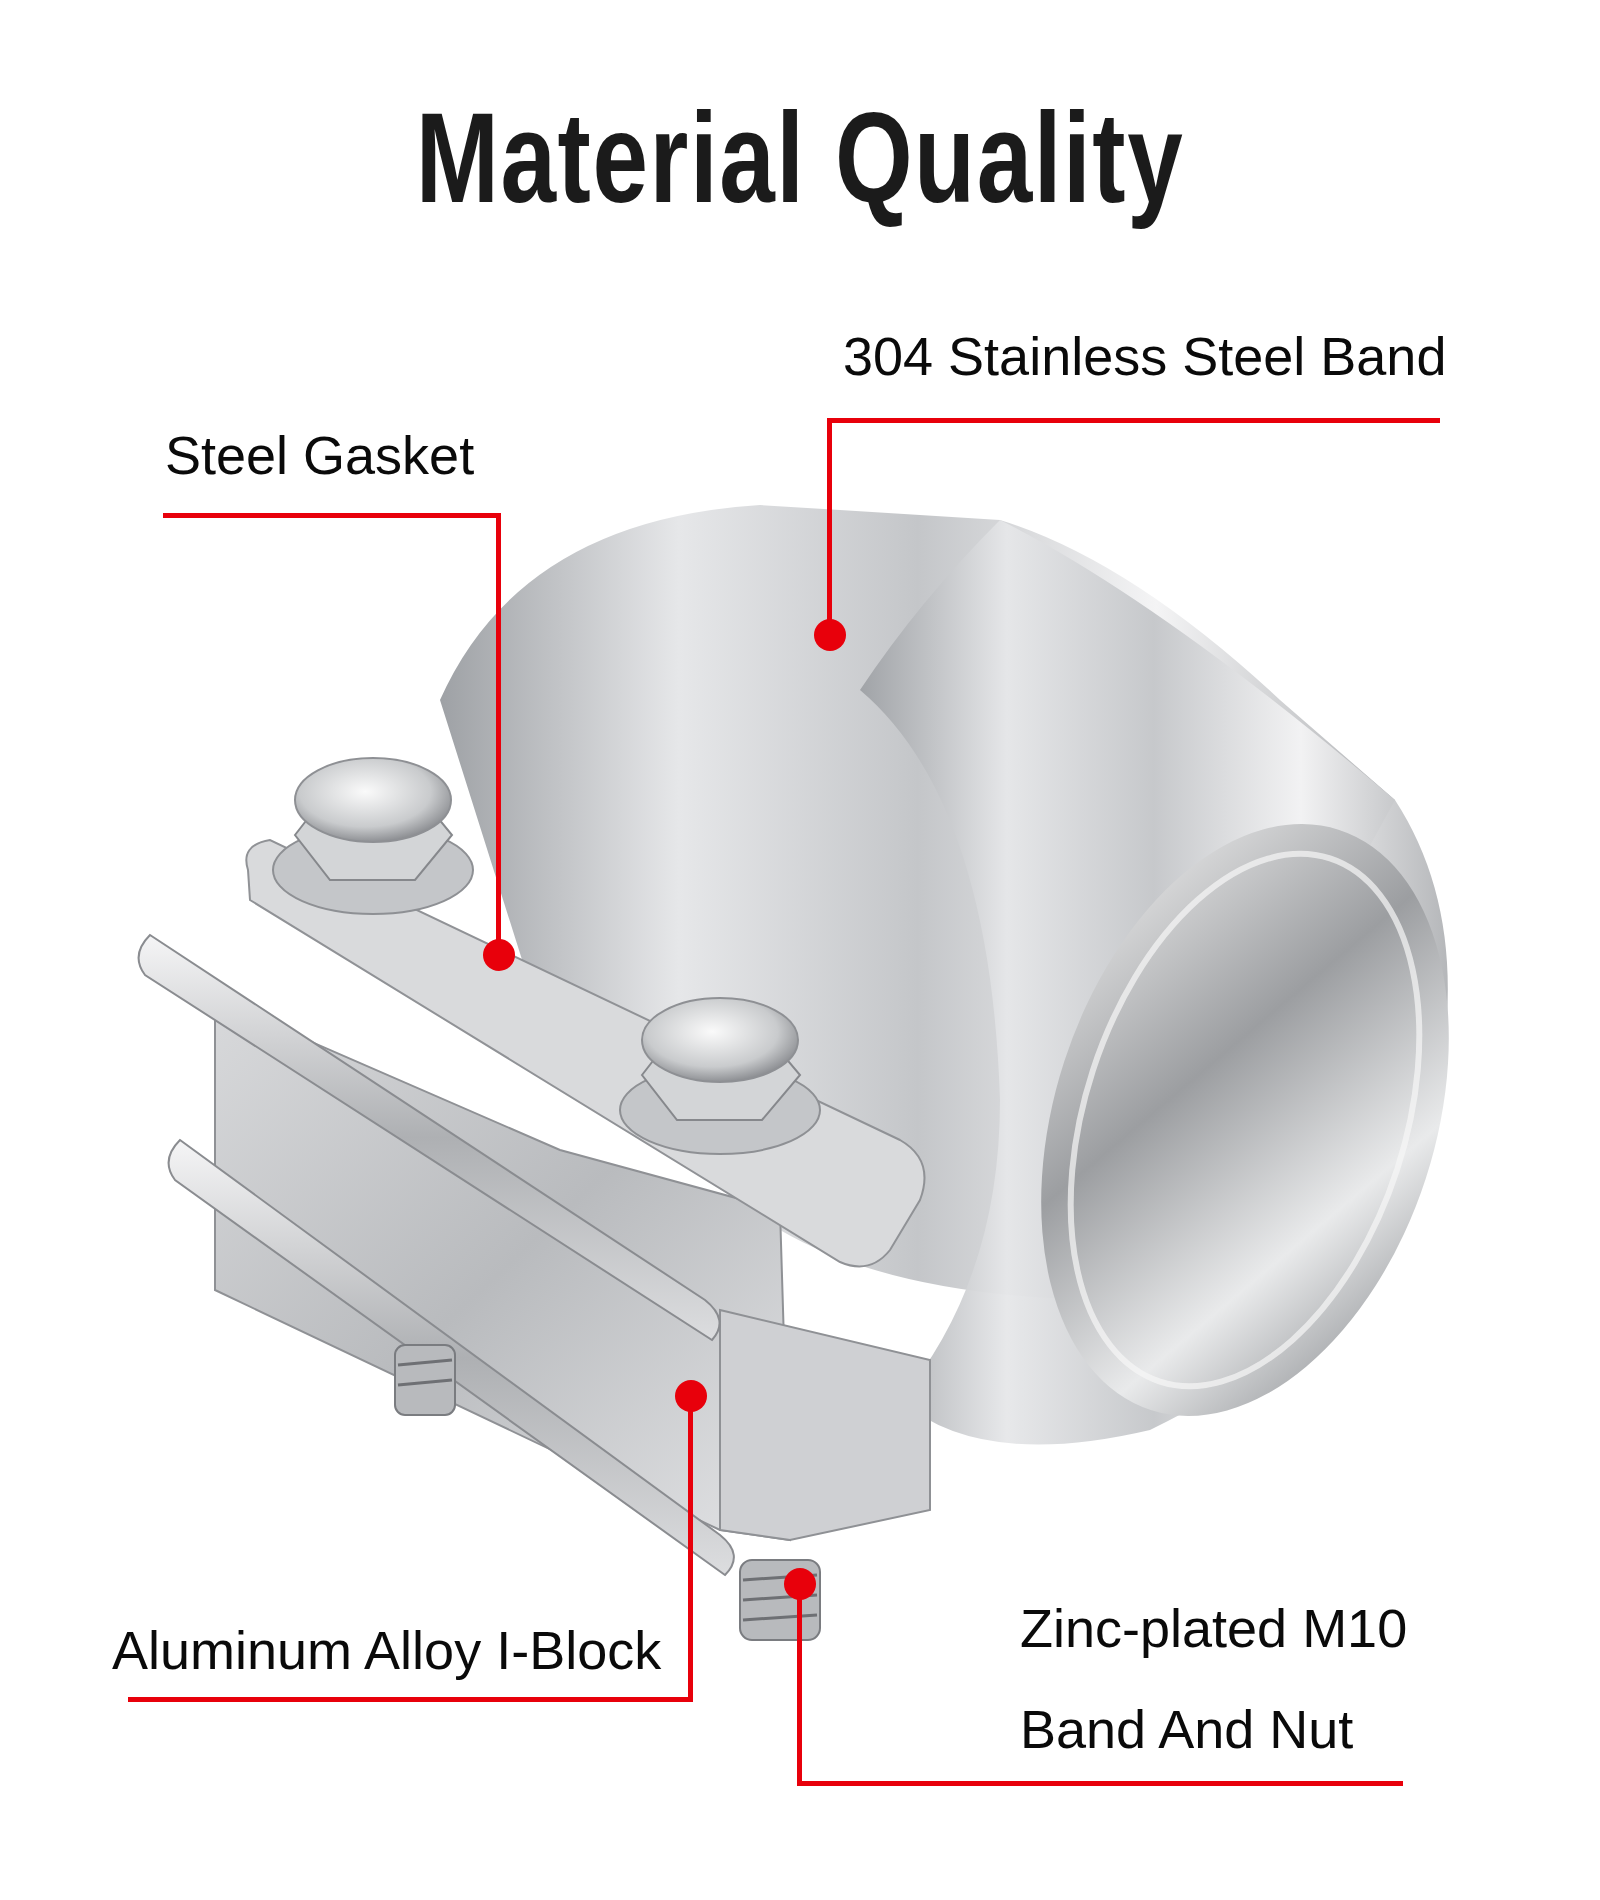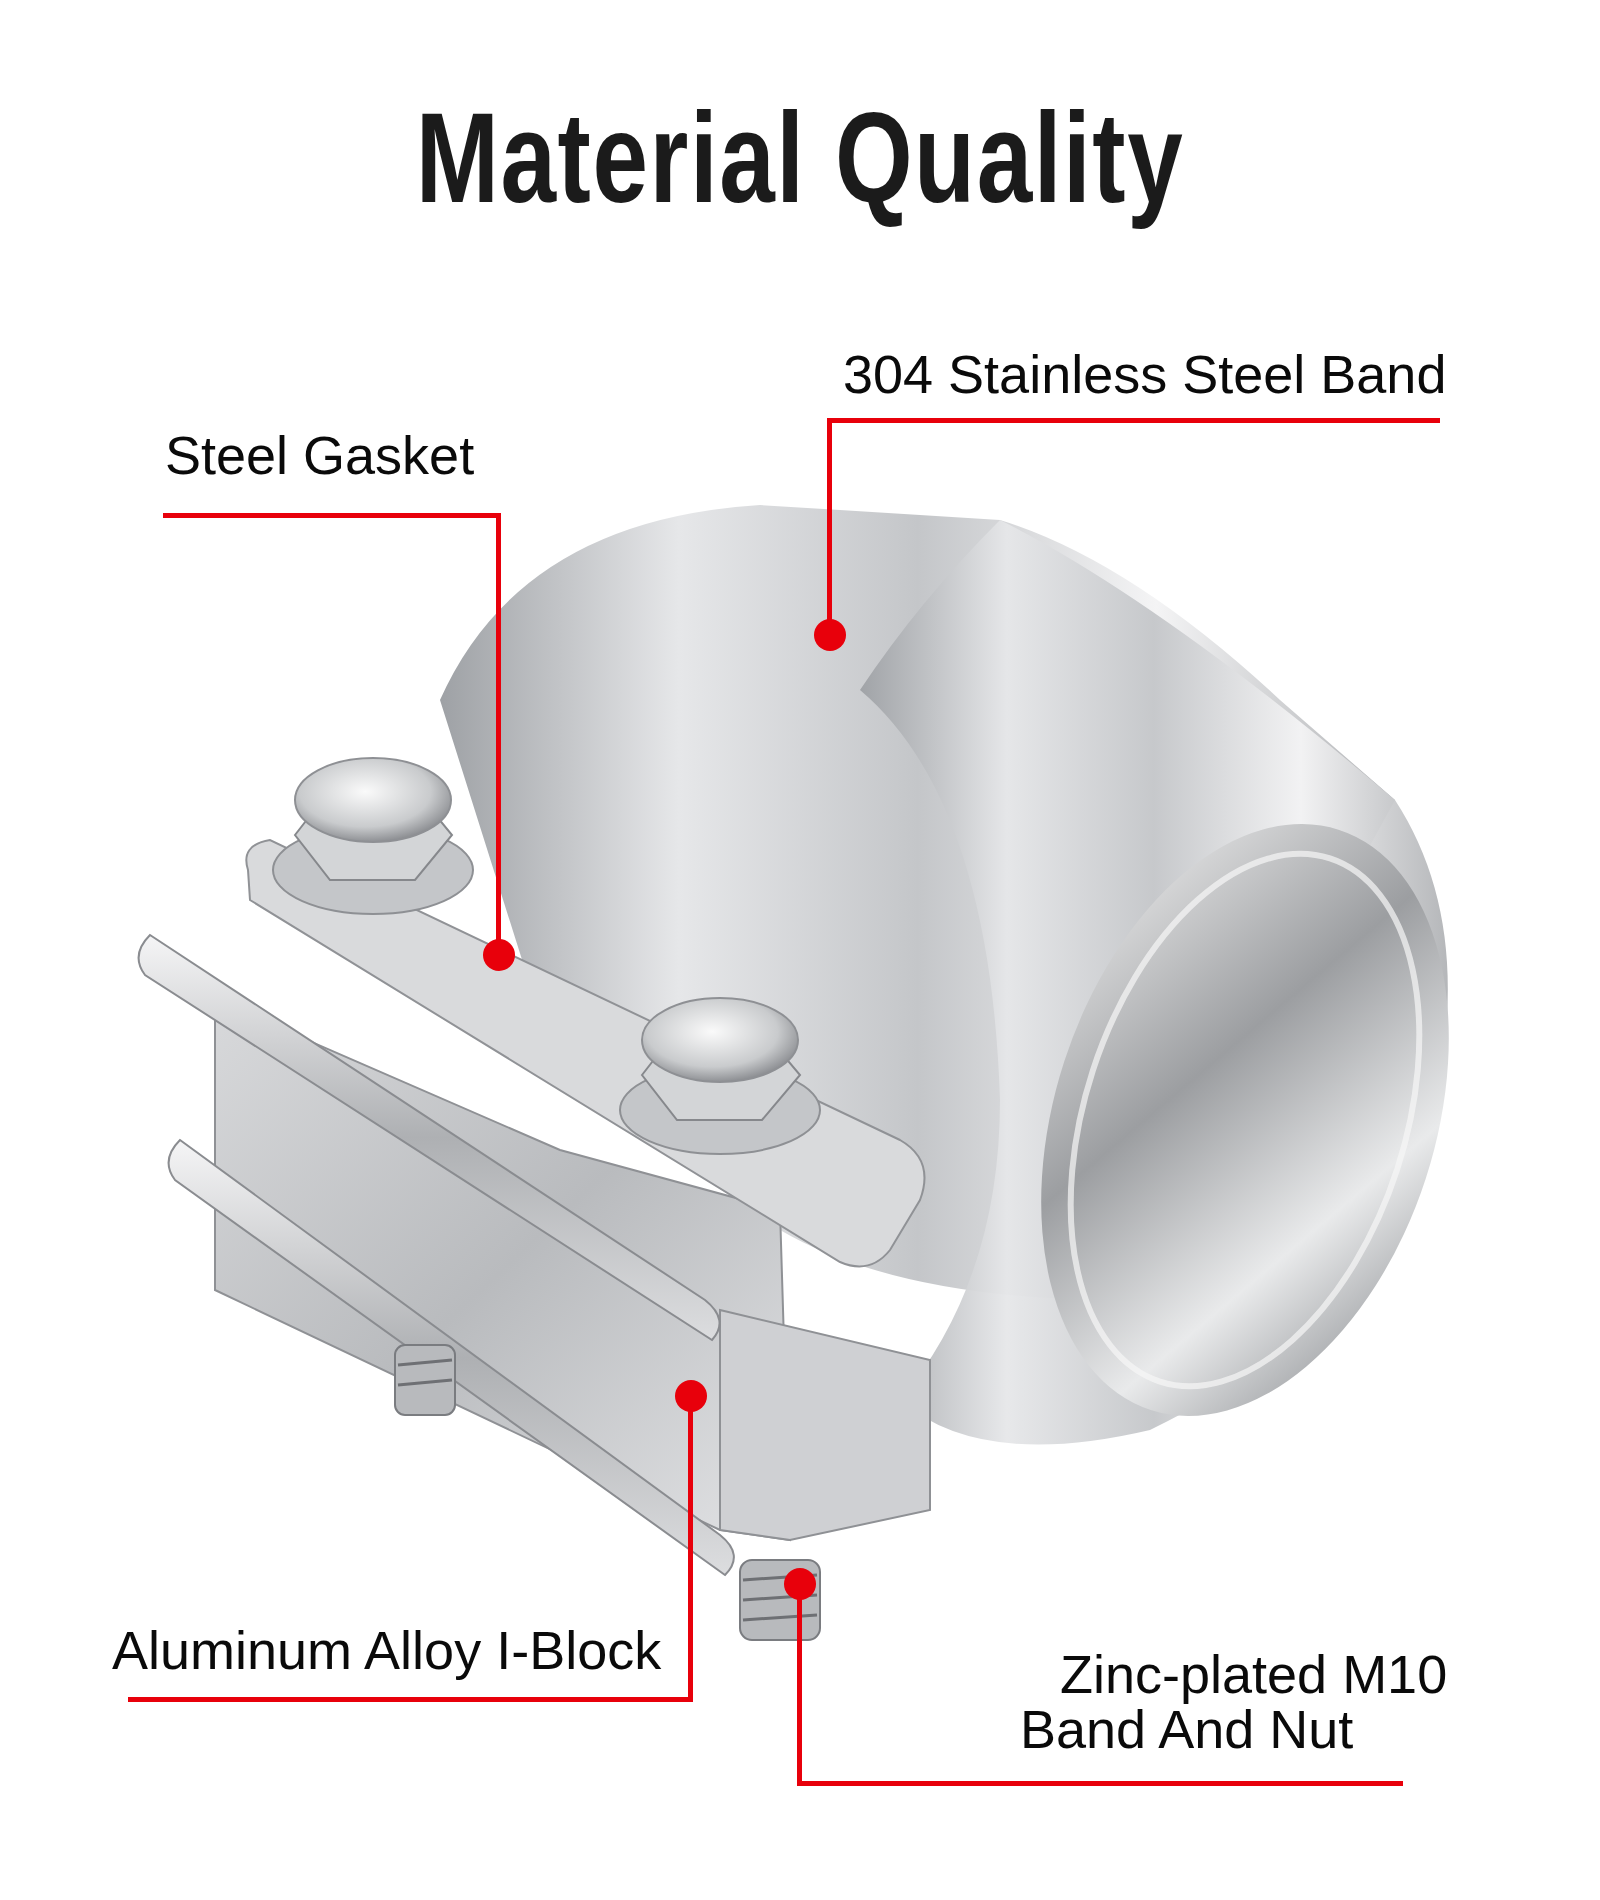--- a/index.html
+++ b/index.html
@@ -97,32 +97,32 @@
   </g>
   <g stroke="#6e7074" stroke-width="3">
     <line x1="398" y1="1365" x2="452" y2="1360"></line>
     <line x1="398" y1="1385" x2="452" y2="1380"></line>
     <line x1="743" y1="1580" x2="817" y2="1575"></line>
     <line x1="743" y1="1600" x2="817" y2="1595"></line>
     <line x1="743" y1="1620" x2="817" y2="1615"></line>
   </g>
 </svg>
 
-<div class="label" style="left:843px; top:346px;">304 Stainless Steel Band</div>
+<div class="label" style="left:843px; top:328px;">304 Stainless Steel Band</div>
 <div class="red-line" style="left:827px; top:418px; width:613px; height:5px;"></div>
 <div class="red-line" style="left:827px; top:418px; width:5px; height:215px;"></div>
 <div class="dot" style="left:830px; top:635px;"></div>
 
 <div class="label" style="left:165px; top:427px;">Steel Gasket</div>
 <div class="red-line" style="left:163px; top:513px; width:338px; height:5px;"></div>
 <div class="red-line" style="left:496px; top:513px; width:5px; height:442px;"></div>
 <div class="dot" style="left:499px; top:955px;"></div>
 
 <div class="label" style="left:112px; top:1622px;">Aluminum Alloy I-Block</div>
 <div class="dot" style="left:691px; top:1396px;"></div>
 <div class="red-line" style="left:688px; top:1396px; width:5px; height:306px;"></div>
 <div class="red-line" style="left:128px; top:1697px; width:565px; height:5px;"></div>
 
-<div class="label" style="left:1020px; top:1646px;margin-left:40px;">Zinc-plated M10</div>
+<div class="label" style="left:1020px; top:1600px;">Zinc-plated M10</div>
 <div class="label" style="left:1020px; top:1701px;">Band And Nut</div>
 <div class="dot" style="left:800px; top:1584px;"></div>
 <div class="red-line" style="left:797px; top:1584px; width:5px; height:202px;"></div>
 <div class="red-line" style="left:797px; top:1781px; width:606px; height:5px;"></div>
 
 </body></html>

